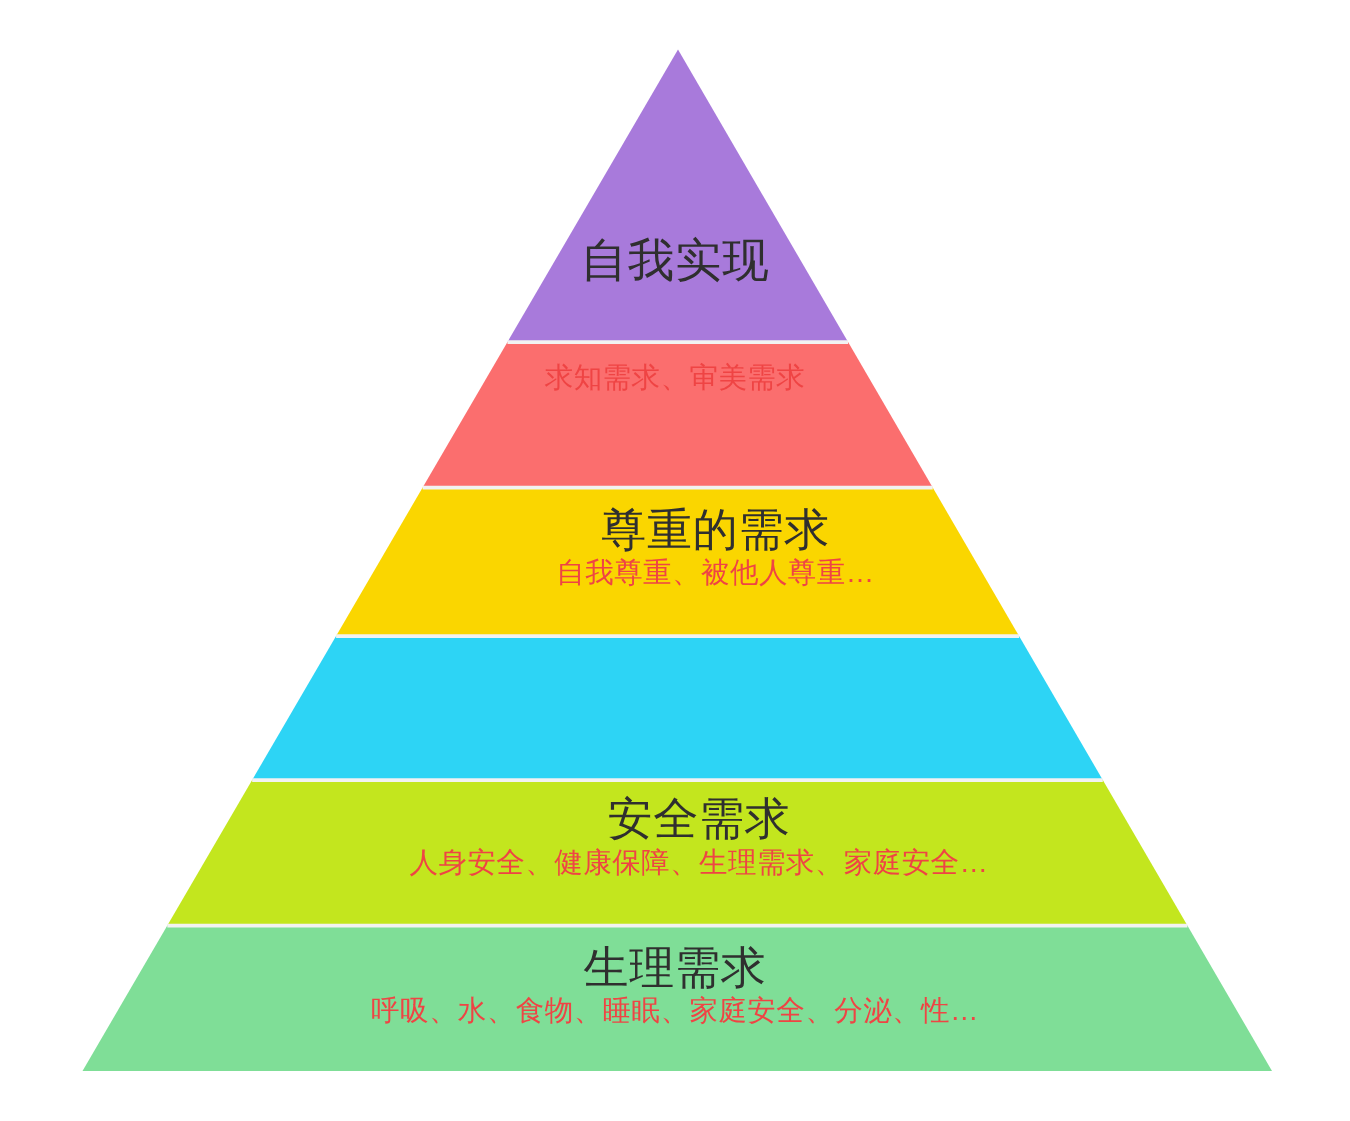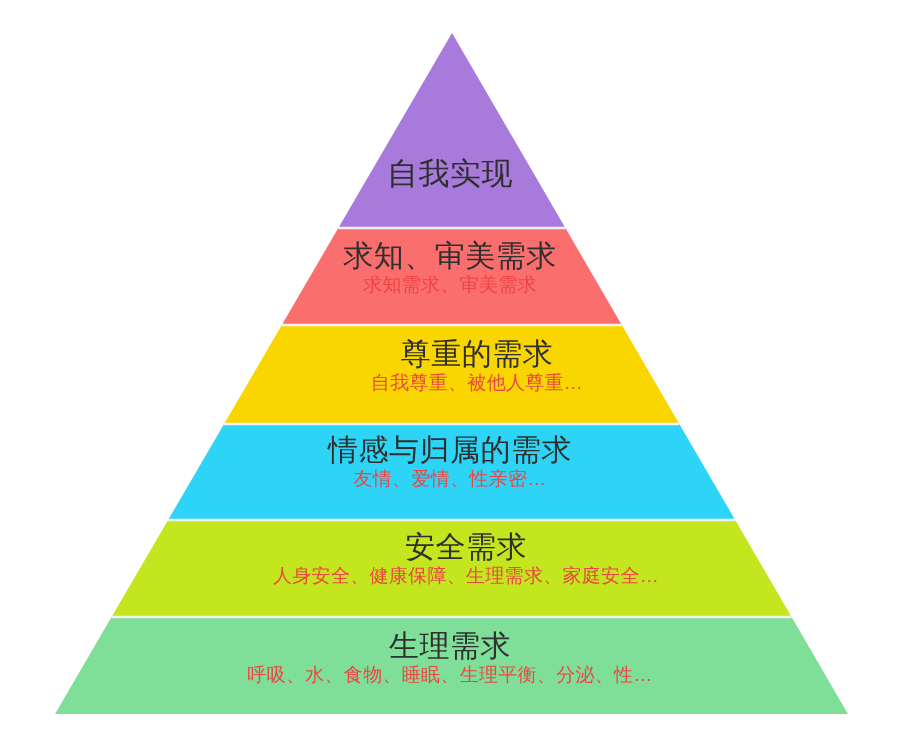--- a/index.html
+++ b/index.html
@@ -112,38 +112,33 @@
   </svg>
 
   <div class="tier-text-layer">
 
     <div class="tier-label" id="tier-text-self-actualization">
       <span class="tier-title">自我实现</span>
       <span class="tier-sub"></span>
     </div>
 
     <div class="tier-label" id="tier-text-cognitive-aesthetic">
-      <span class="tier-title">求知、审美需求</span>
       <span class="tier-sub">求知需求、审美需求</span>
     </div>
 
     <div class="tier-label" id="tier-text-esteem">
       <span class="tier-title">尊重的需求</span>
       <span class="tier-sub">自我尊重、被他人尊重…</span>
     </div>
 
-    <div class="tier-label" id="tier-text-love-belonging">
-      <span class="tier-title">情感与归属的需求</span>
-      <span class="tier-sub">友情、爱情、性亲密…</span>
-    </div>
 
     <div class="tier-label" id="tier-text-safety">
       <span class="tier-title">安全需求</span>
       <span class="tier-sub">人身安全、健康保障、生理需求、家庭安全…</span>
     </div>
 
     <div class="tier-label" id="tier-text-physiological">
       <span class="tier-title">生理需求</span>
-      <span class="tier-sub">呼吸、水、食物、睡眠、生理平衡、分泌、性…</span>
+      <span class="tier-sub">呼吸、水、食物、睡眠、家庭安全、分泌、性…</span>
     </div>
 
   </div>
 </div>
 
 </body></html>

